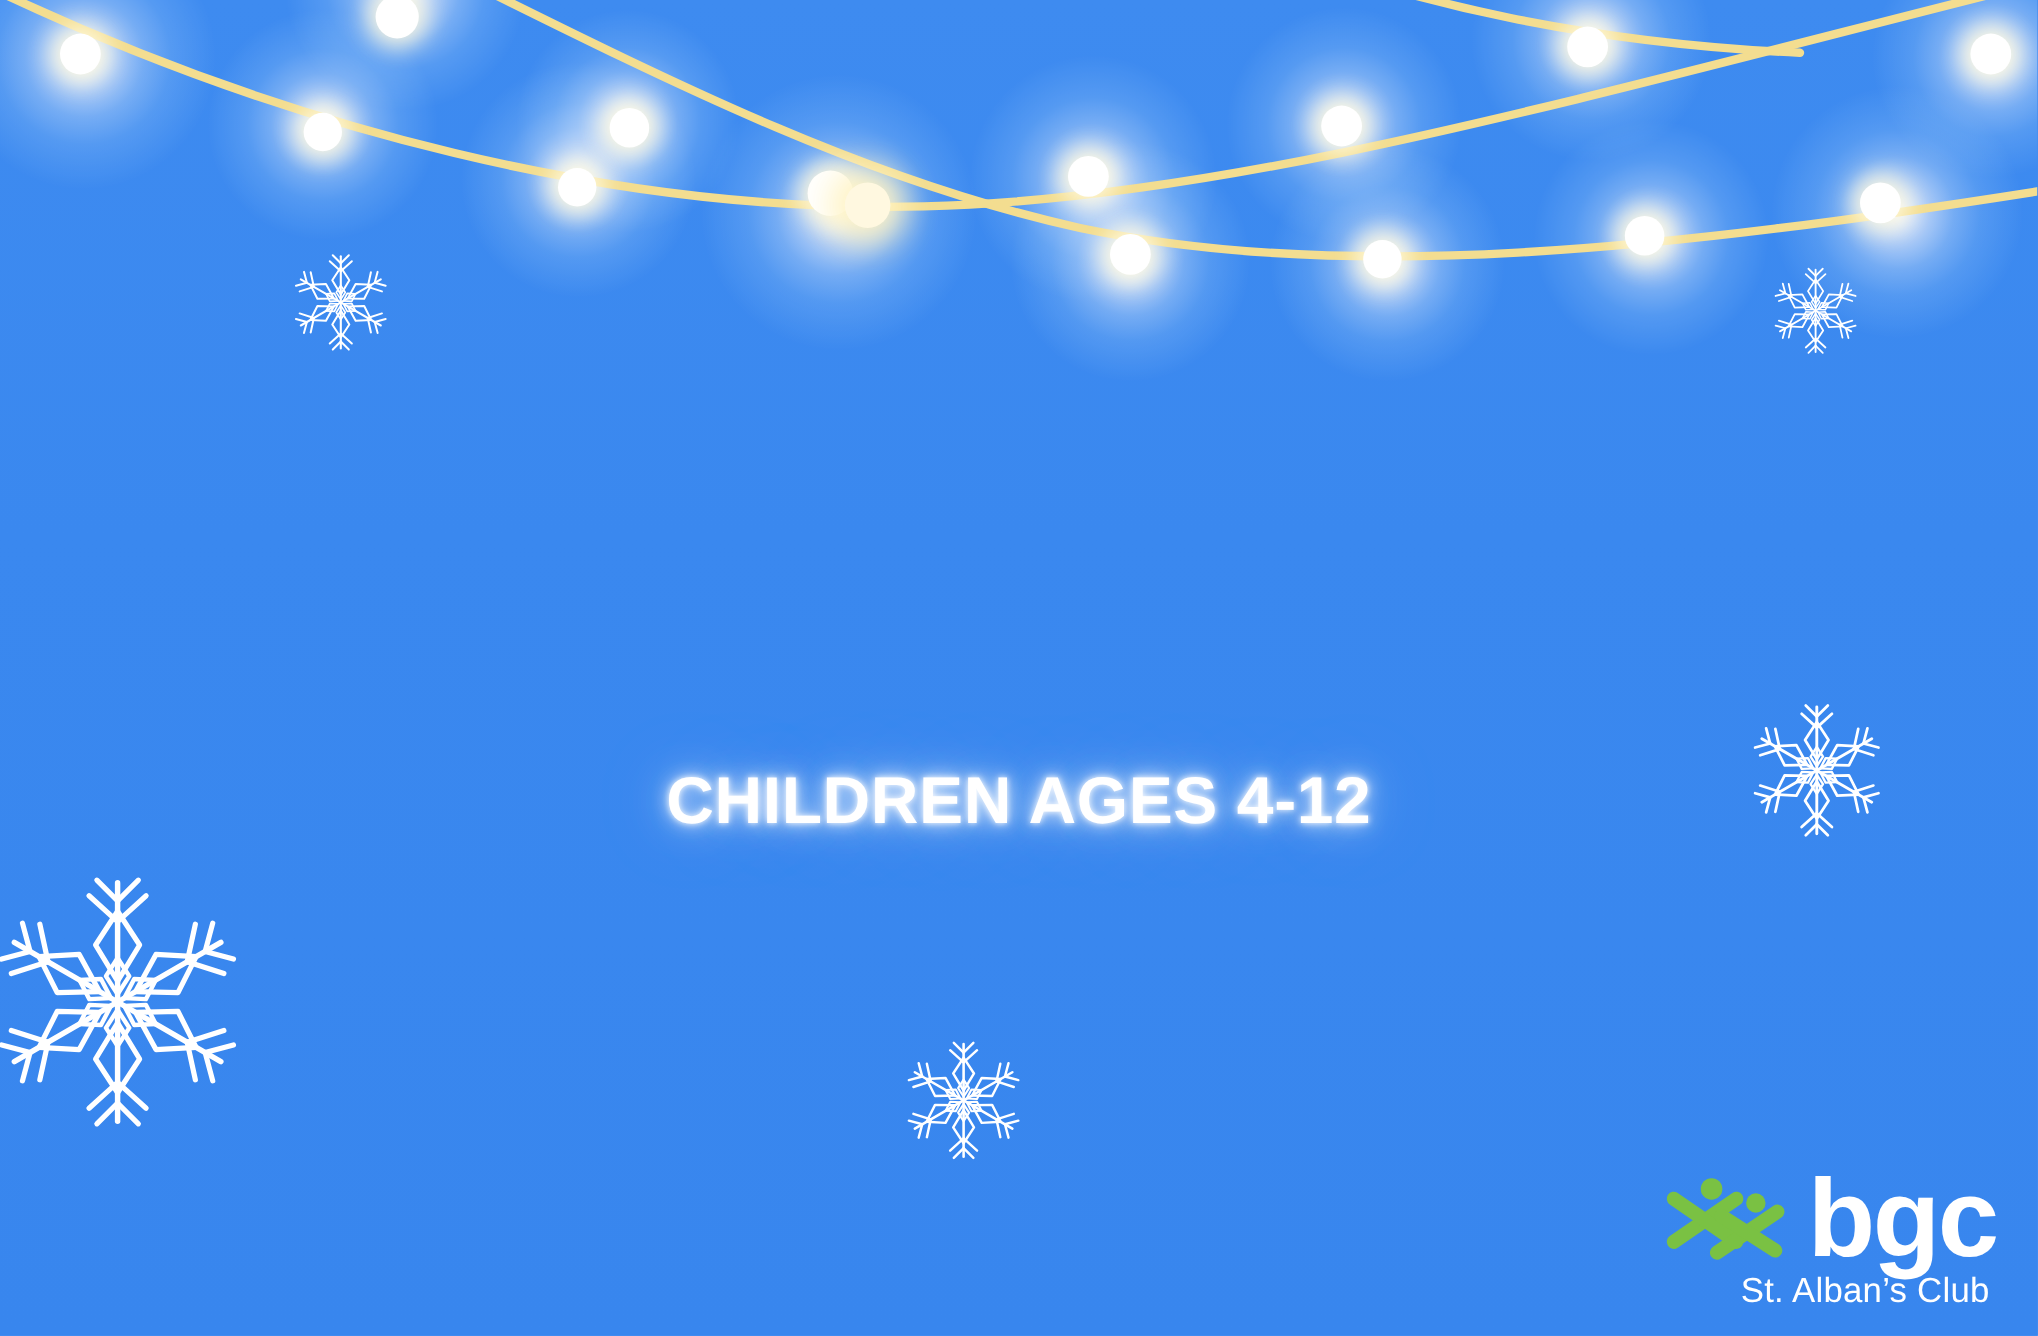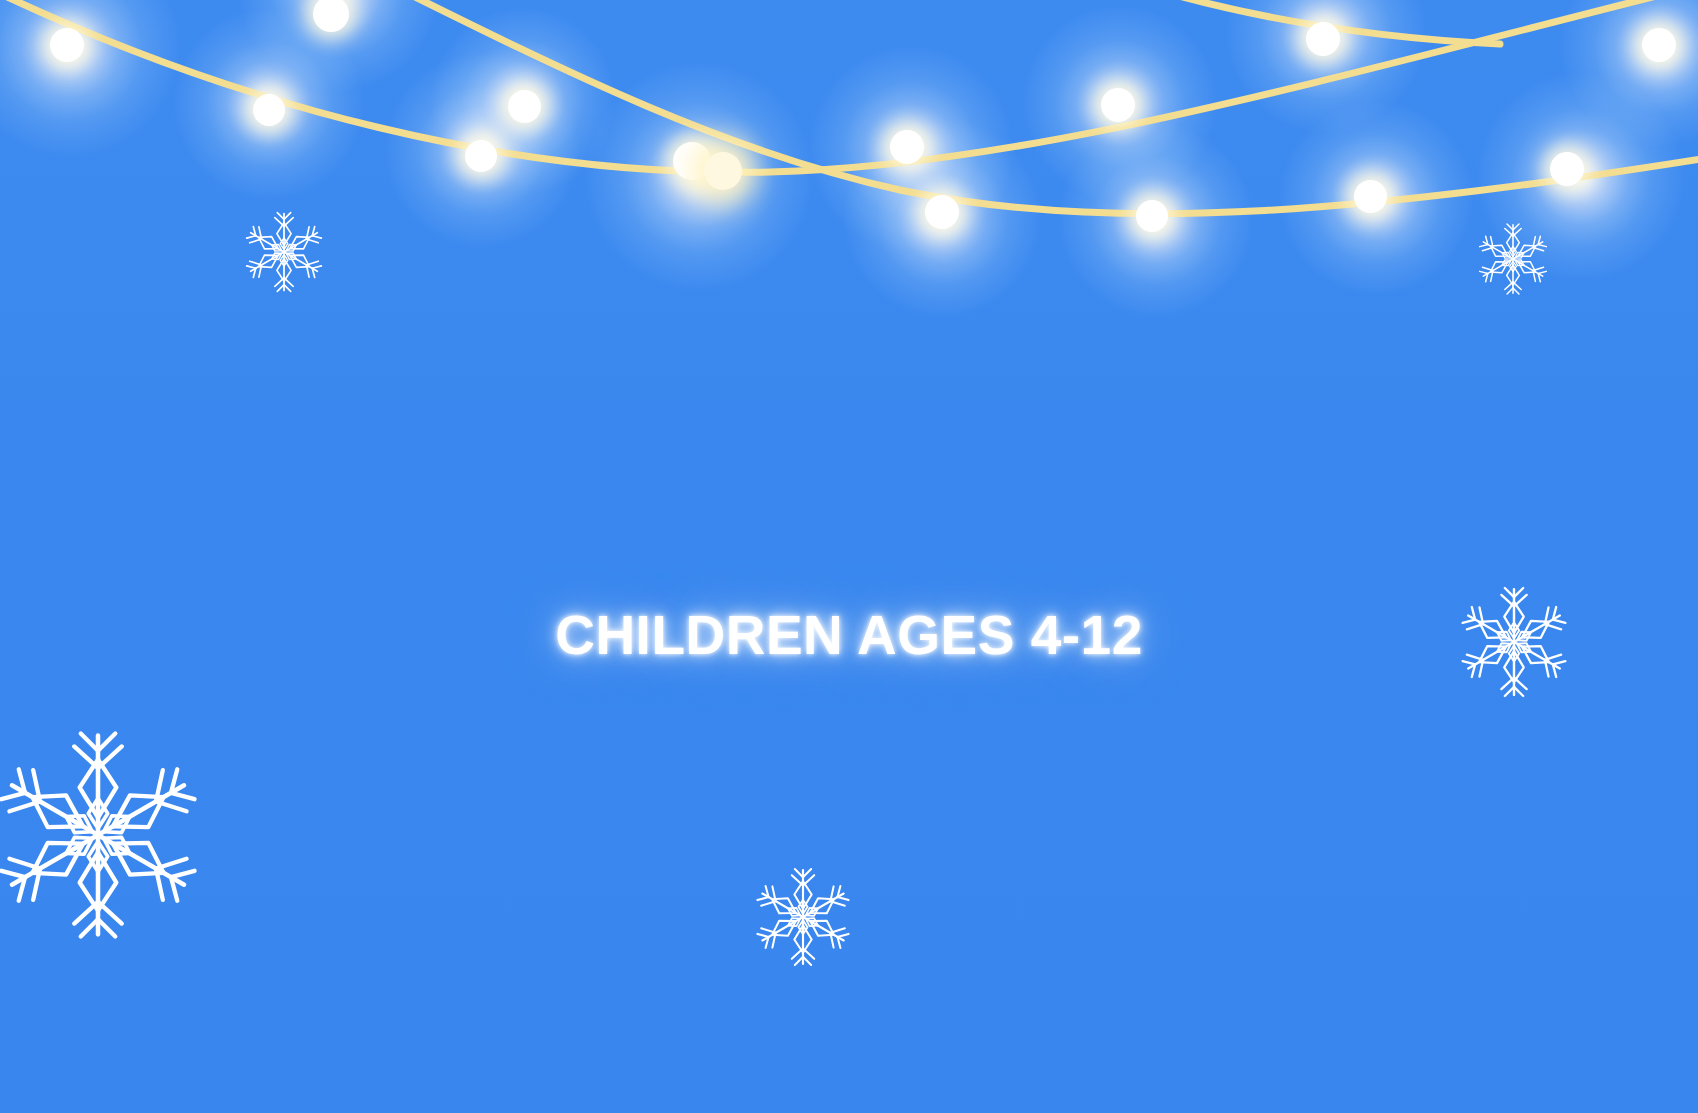--- a/index.html
+++ b/index.html
@@ -82,20 +82,21 @@
     font-size:55px;
     line-height:1.0;
     font-weight:800;
     letter-spacing:0.5px;
     color:#ffffff;
     text-shadow:
       0 0 5px rgba(255,255,255,0.95),
       0 0 14px rgba(255,255,255,0.8),
       0 0 30px rgba(255,255,255,0.55),
       0 0 60px rgba(235,245,255,0.35);
+    margin-top: 32px;
   }
 
   
   .flake{ position:absolute; }
   .flake svg{ display:block; }
 
   
   .logo{
     position:absolute;
     right:34px; bottom:20px;
@@ -228,14 +229,30 @@
       <use href="#snowflake" transform="scale(1.02)"></use>
     </svg>
   </div>
 
   <div class="flake" style="left:748px; top:862px;">
     <svg width="110" height="110" viewBox="-110 -110 220 220" style="color:#ffffff">
       <use href="#snowflake" transform="scale(1.02)"></use>
     </svg>
   </div>
 
+  <div class="logo">
+    <div class="logo-row">
+      <svg class="logo-mark" viewBox="0 0 120 82">
+        <g stroke="#7ac143" stroke-width="13" stroke-linecap="round" fill="none">
+          <line x1="12" y1="62" x2="70" y2="22"></line>
+          <line x1="12" y1="22" x2="70" y2="62"></line>
+          <line x1="52" y1="72" x2="108" y2="34"></line>
+          <line x1="56" y1="38" x2="106" y2="70"></line>
+        </g>
+        <circle cx="47" cy="13" r="10" fill="#7ac143"></circle>
+        <circle cx="88" cy="26" r="9" fill="#7ac143"></circle>
+      </svg>
+      <span class="logo-word">bgc</span>
+    </div>
+    <div class="logo-sub">St. Alban’s Club</div>
+  </div>
 
 </div>
 
 </body></html>

